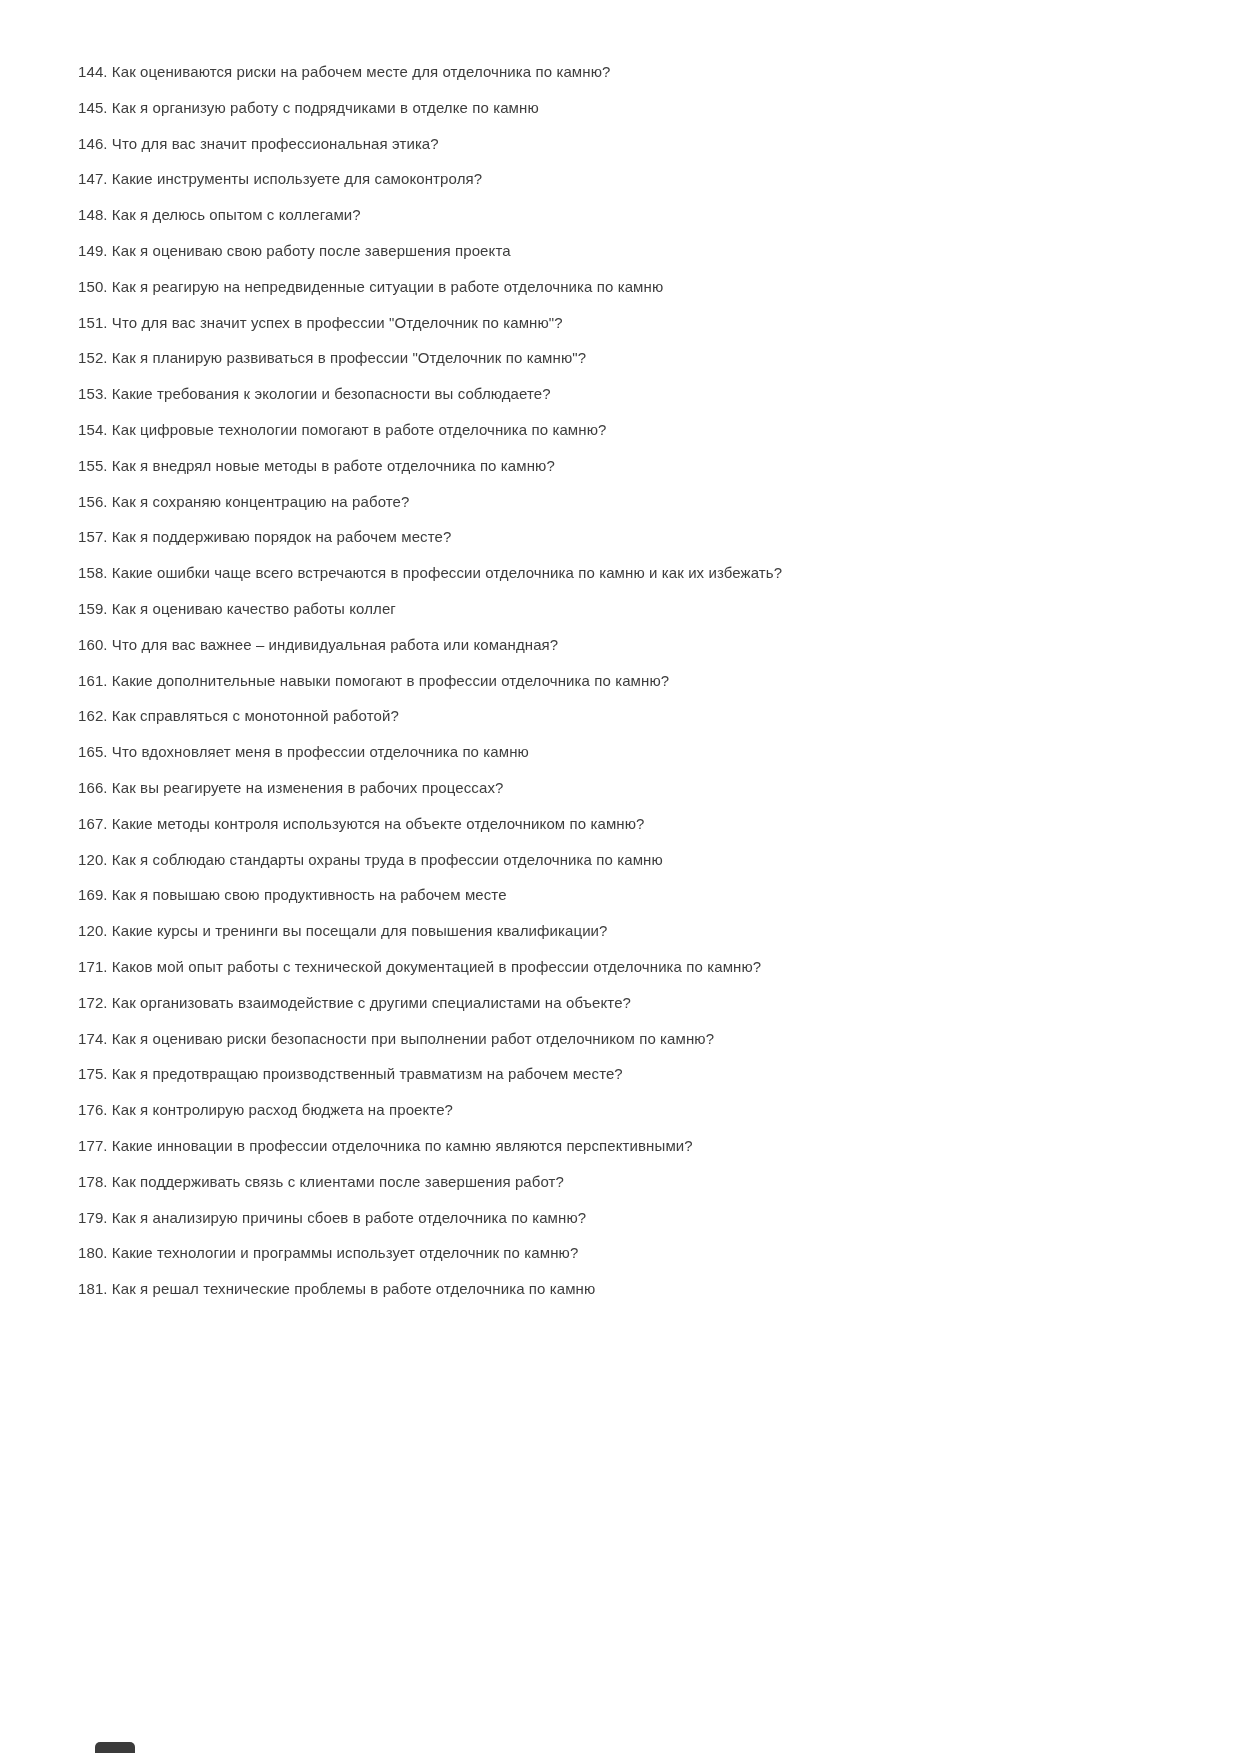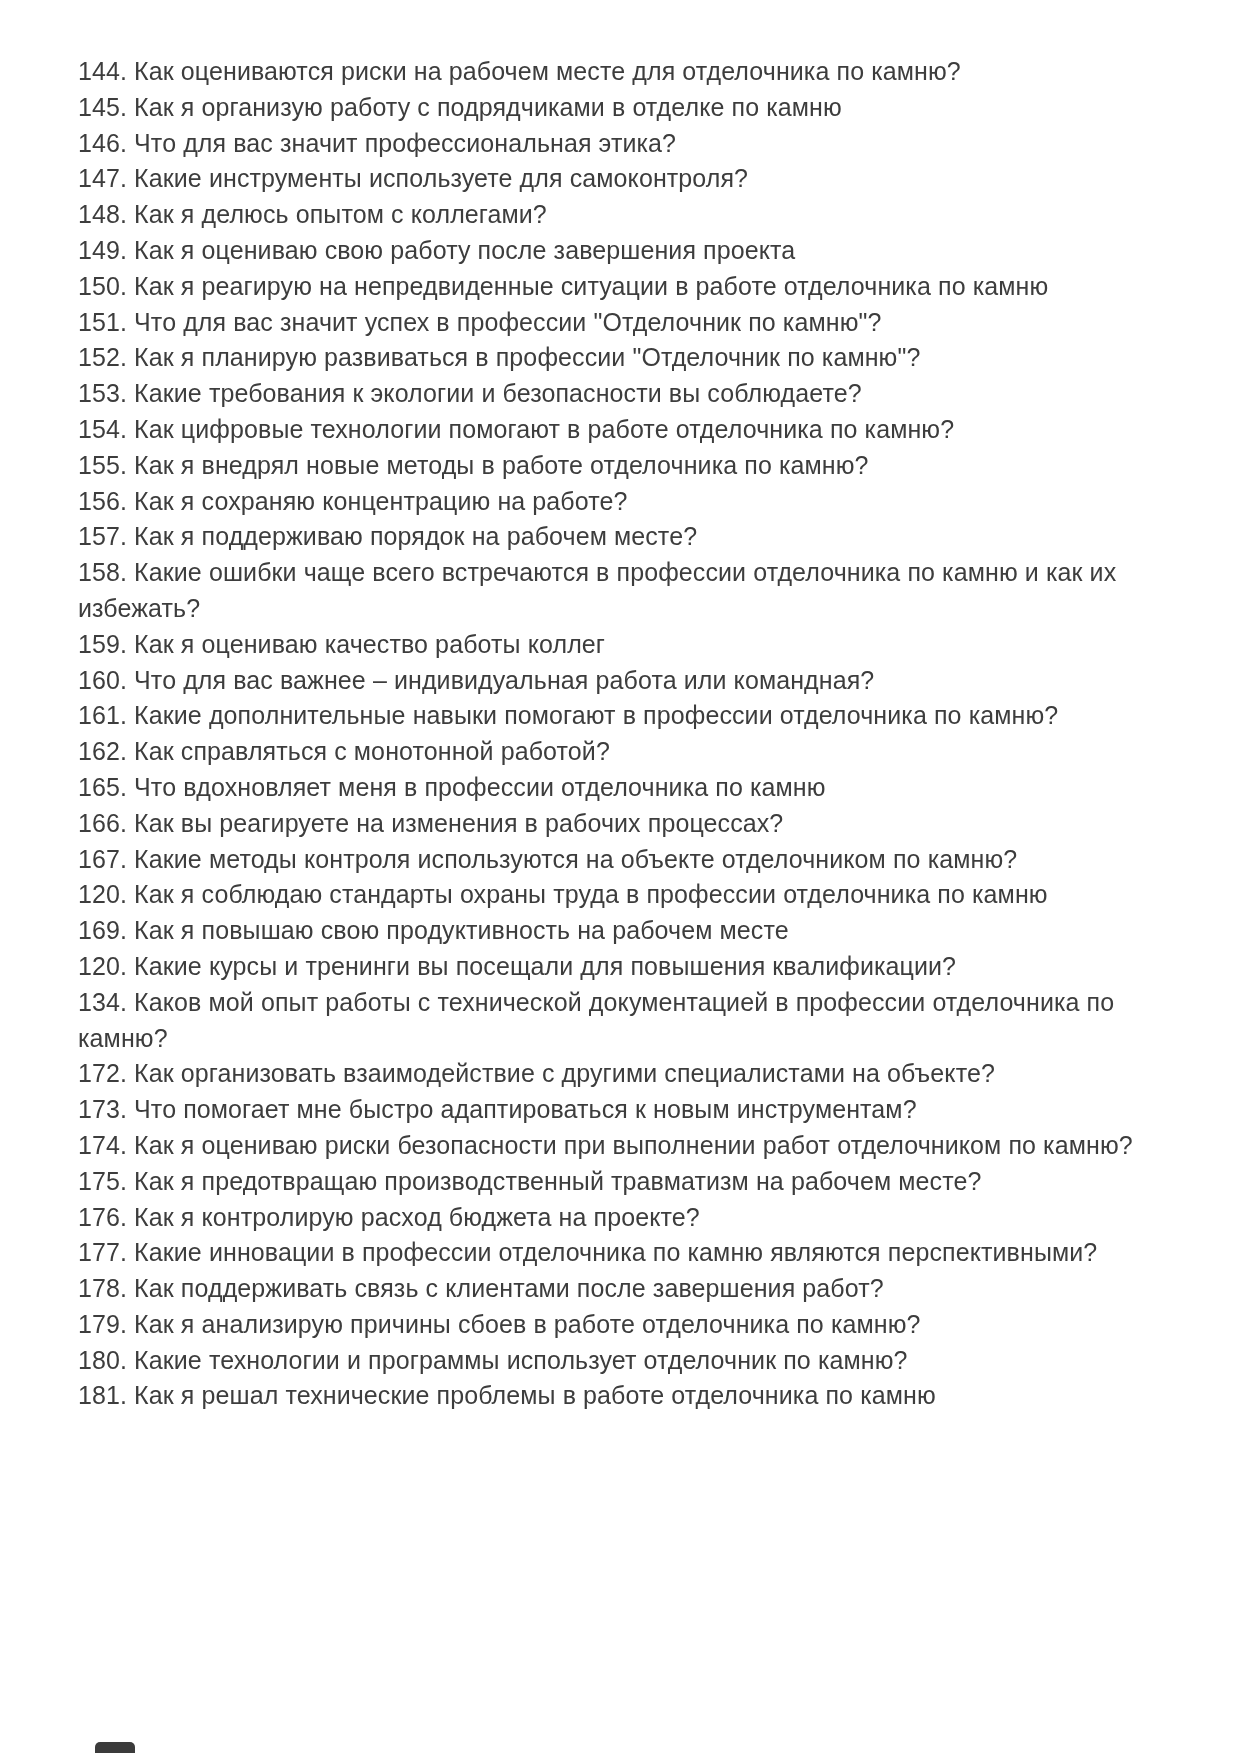--- a/index.html
+++ b/index.html
@@ -13,21 +13,21 @@
     position: relative;
     overflow: hidden;
     font-family: "Liberation Sans", "DejaVu Sans", sans-serif;
   }
   .doc {
     position: absolute;
     top: 54px;
     left: 78px;
     width: 1092px;
     color: #3d3d3d;
-    font-size: 25px;
+    font-size: 15px;
     line-height: 35.8px;
     font-weight: 400;
     letter-spacing: 0.1px;
   }
   .doc p.item {
     margin: 0;
     padding: 0;
   }
   .bottom-frag {
     position: absolute;
@@ -61,23 +61,22 @@
     <p class="item">159. Как я оцениваю качество работы коллег</p>
     <p class="item">160. Что для вас важнее – индивидуальная работа или командная?</p>
     <p class="item">161. Какие дополнительные навыки помогают в профессии отделочника по камню?</p>
     <p class="item">162. Как справляться с монотонной работой?</p>
     <p class="item">165. Что вдохновляет меня в профессии отделочника по камню</p>
     <p class="item">166. Как вы реагируете на изменения в рабочих процессах?</p>
     <p class="item">167. Какие методы контроля используются на объекте отделочником по камню?</p>
     <p class="item">120. Как я соблюдаю стандарты охраны труда в профессии отделочника по камню</p>
     <p class="item">169. Как я повышаю свою продуктивность на рабочем месте</p>
     <p class="item">120. Какие курсы и тренинги вы посещали для повышения квалификации?</p>
-    <p class="item">134. Каков мой опыт работы с технической документацией в профессии отделочника по камню?</p>
+    <p class="item">171. Каков мой опыт работы с технической документацией в профессии отделочника по камню?</p>
     <p class="item">172. Как организовать взаимодействие с другими специалистами на объекте?</p>
-    <p class="item">173. Что помогает мне быстро адаптироваться к новым инструментам?</p>
     <p class="item">174. Как я оцениваю риски безопасности при выполнении работ отделочником по камню?</p>
     <p class="item">175. Как я предотвращаю производственный травматизм на рабочем месте?</p>
     <p class="item">176. Как я контролирую расход бюджета на проекте?</p>
     <p class="item">177. Какие инновации в профессии отделочника по камню являются перспективными?</p>
     <p class="item">178. Как поддерживать связь с клиентами после завершения работ?</p>
     <p class="item">179. Как я анализирую причины сбоев в работе отделочника по камню?</p>
     <p class="item">180. Какие технологии и программы использует отделочник по камню?</p>
     <p class="item">181. Как я решал технические проблемы в работе отделочника по камню</p>
   </div>
 

